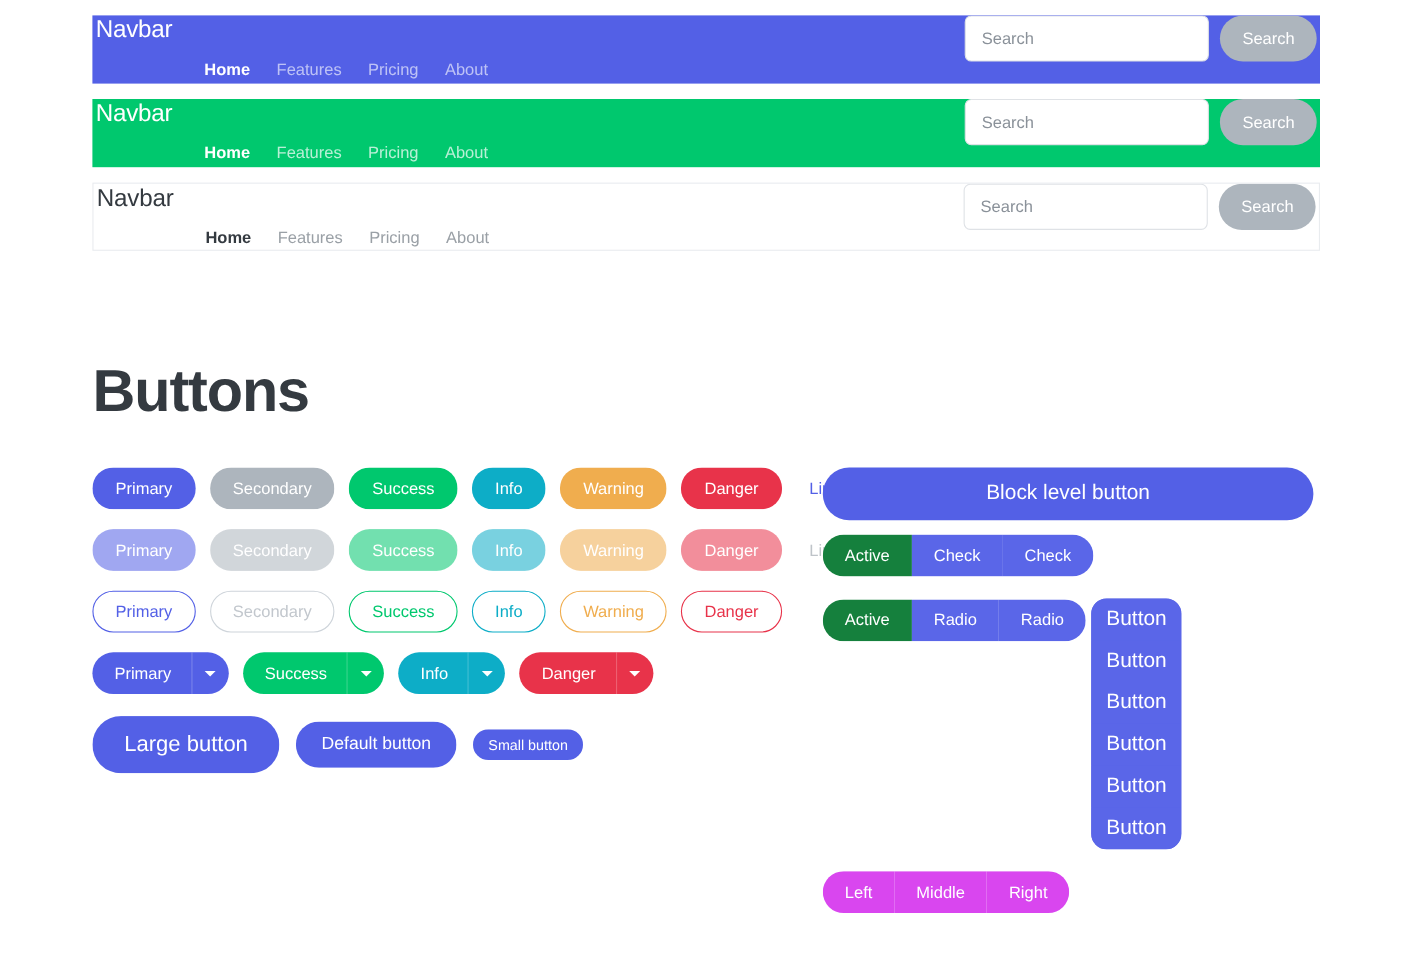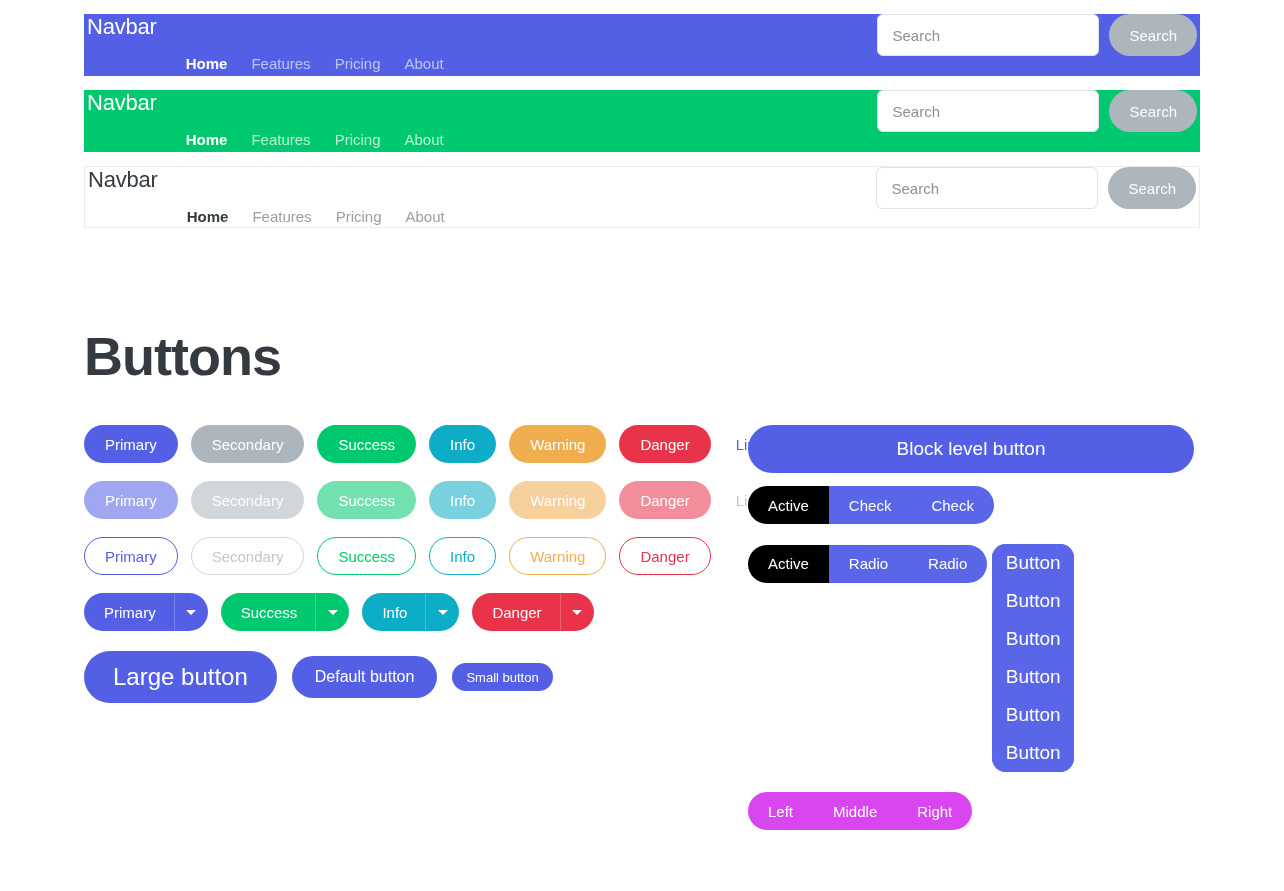--- a/index.html
+++ b/index.html
@@ -124,21 +124,21 @@
     display: flex; align-items: center; justify-content: center;
     width: 34px; border-left: 1px solid rgba(255,255,255,.22);
   }
   .caret {
     width: 0; height: 0;
     border-left: 5px solid transparent;
     border-right: 5px solid transparent;
     border-top: 5px solid #ffffff;
   }
 
-  .btn-lg { height: 52px; font-size: 24px; padding: 0 28px; border-radius: 26px; }
+  .btn-lg { height: 52px; font-size: 20px; padding: 0 28px; border-radius: 26px; }
   .btn-df { height: 42px; font-size: 16px; padding: 0 22px; border-radius: 21px; }
   .btn-sm { height: 28px; font-size: 13px; padding: 0 13px; border-radius: 14px; }
 
   
   .right-col { position: absolute; left: 748px; top: 425px; width: 450px; }
 
   .block-btn {
     display: block; width: 446px; height: 48px;
     background: #5360e6; color: #fff; border: none;
     border-radius: 24px; font-size: 19px; cursor: pointer;
@@ -149,21 +149,21 @@
   .btn-group {
     display: inline-flex; border-radius: 20px; overflow: hidden;
     margin-bottom: 13px; height: 38px;
   }
   .btn-group .seg {
     display: flex; align-items: center; justify-content: center;
     padding: 0 20px; font-size: 15px; color: #ffffff;
     background: #5a66e8; cursor: pointer; white-space: nowrap;
     font-family: "Liberation Sans", sans-serif;
   }
-  .btn-group .seg.active { background: #000000; font-weight: 400; }
+  .btn-group .seg.active { background: #15803d; font-weight: 400; }
   .btn-group.grey .seg { background: #d946ef; }
 
   .btn-group-vertical {
     display: inline-flex; flex-direction: column;
     width: 82px; border-radius: 14px; overflow: hidden;
     background: #5a66e8; margin-top: 7px;
   }
   .btn-group-vertical .vseg {
     display: flex; align-items: center;
     padding: 0 14px; height: 38px; font-size: 19px;

